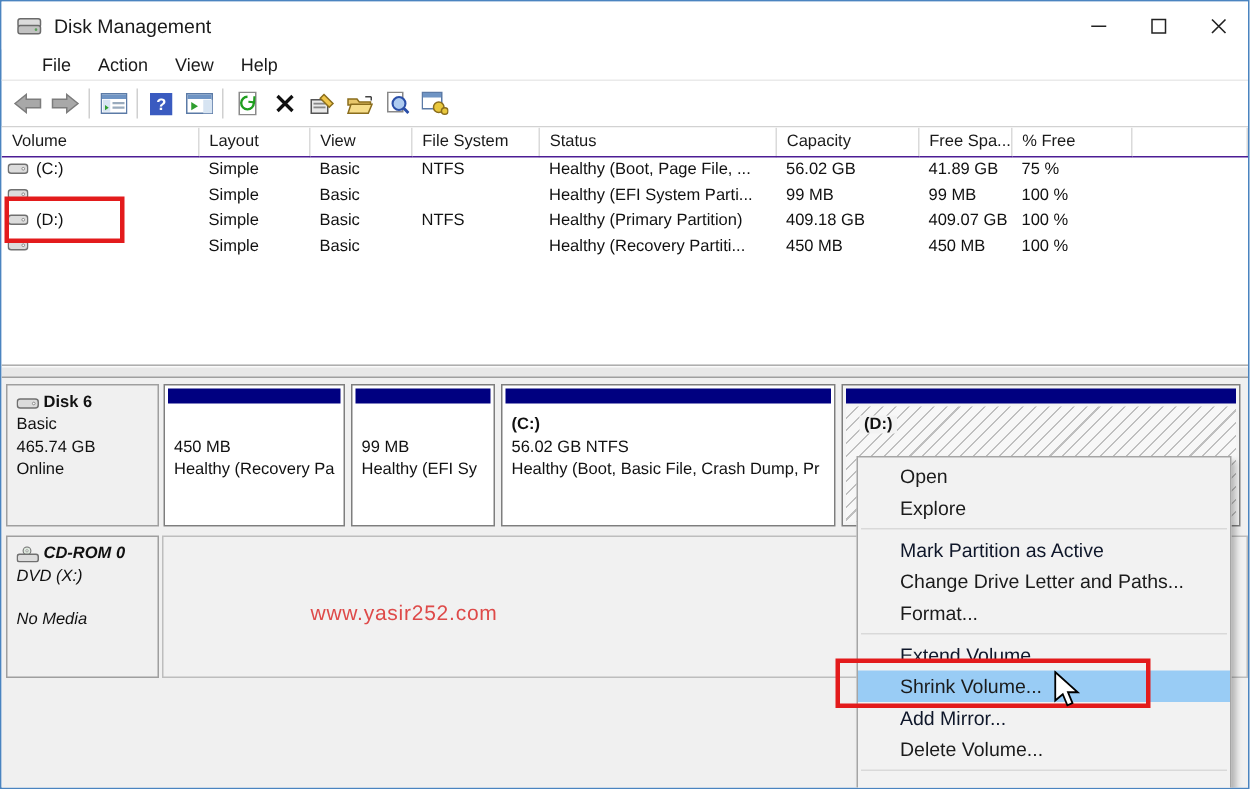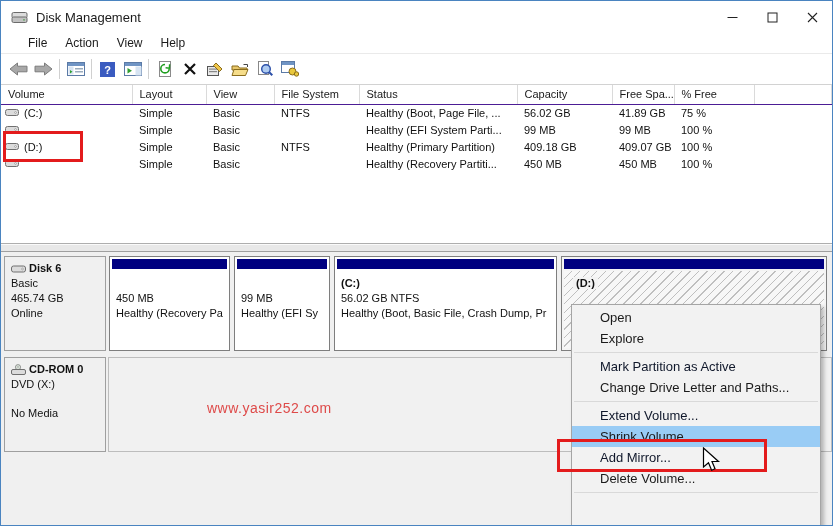--- a/index.html
+++ b/index.html
@@ -328,21 +328,21 @@
         <div>Healthy (Boot, Basic File, Crash Dump, Pr</div>
       </div>
     </div>
 
     <div class="part selected" style="left:560px; width:266px;">
       <div class="band"></div>
       <div class="hatch"></div>
       <div class="dlabel">(D:)</div>
     </div>
 
-    <div class="disk-panel" style="top:105px;">
+    <div class="disk-panel" style="top:105px;font-style:italic;">
       <div class="nameline">
           <svg width="15" height="11">
             <circle cx="7" cy="3.2" r="2.6" fill="#dfeadf" stroke="#707070" stroke-width="0.7"></circle>
             <circle cx="7" cy="3.2" r="0.8" fill="#fff" stroke="#707070" stroke-width="0.4"></circle>
             <rect x="0.5" y="5.5" width="14" height="5" rx="1.5" fill="#dcdcdc" stroke="#707070"></rect>
           </svg>
         <span>CD-ROM 0</span>
         </div>
       <div>DVD (X:)</div>
       <div style="height:14px;"></div>
@@ -353,20 +353,21 @@
 
     <div class="watermark" style="color:#de4a49;">www.yasir252.com</div>
   </div>
 
   <div class="ctx-menu">
     <div class="ctx-item">Open</div>
     <div class="ctx-item">Explore</div>
     <div class="ctx-sep"></div>
     <div class="ctx-item disabled">Mark Partition as Active</div>
     <div class="ctx-item">Change Drive Letter and Paths...</div>
+    <div class="ctx-item">Format...</div>
     <div class="ctx-sep"></div>
     <div class="ctx-item disabled">Extend Volume...</div>
     <div class="ctx-item highlight">Shrink Volume...</div>
     <div class="ctx-item disabled">Add Mirror...</div>
     <div class="ctx-item">Delete Volume...</div>
     <div class="ctx-sep"></div>
   </div>
 
   <div class="redbox" id="redbox-volume"></div>
   <div class="redbox" id="redbox-shrink"></div>

